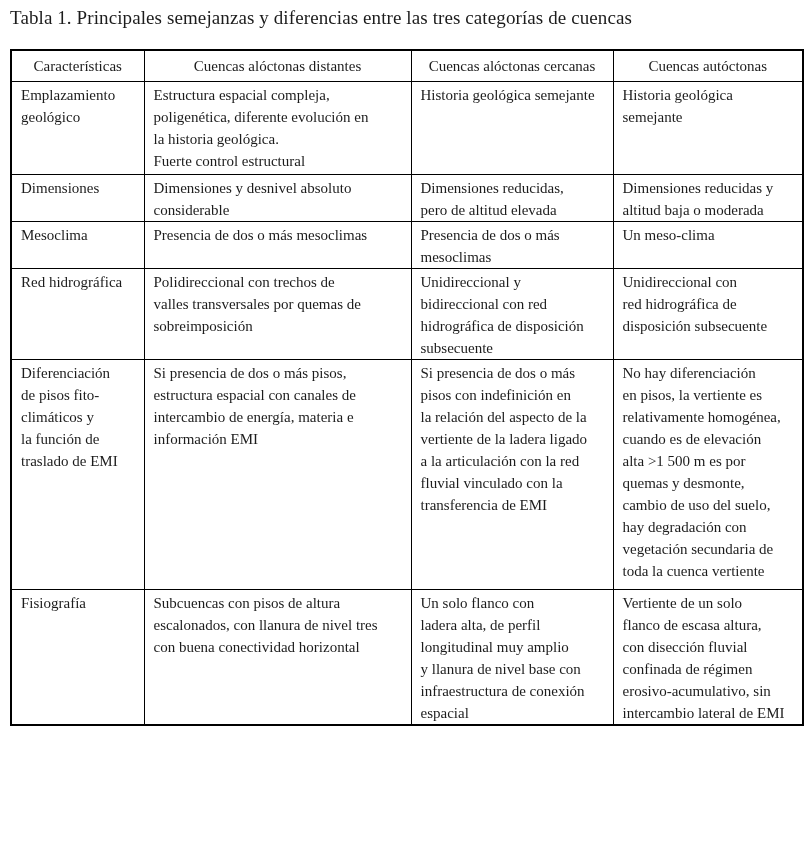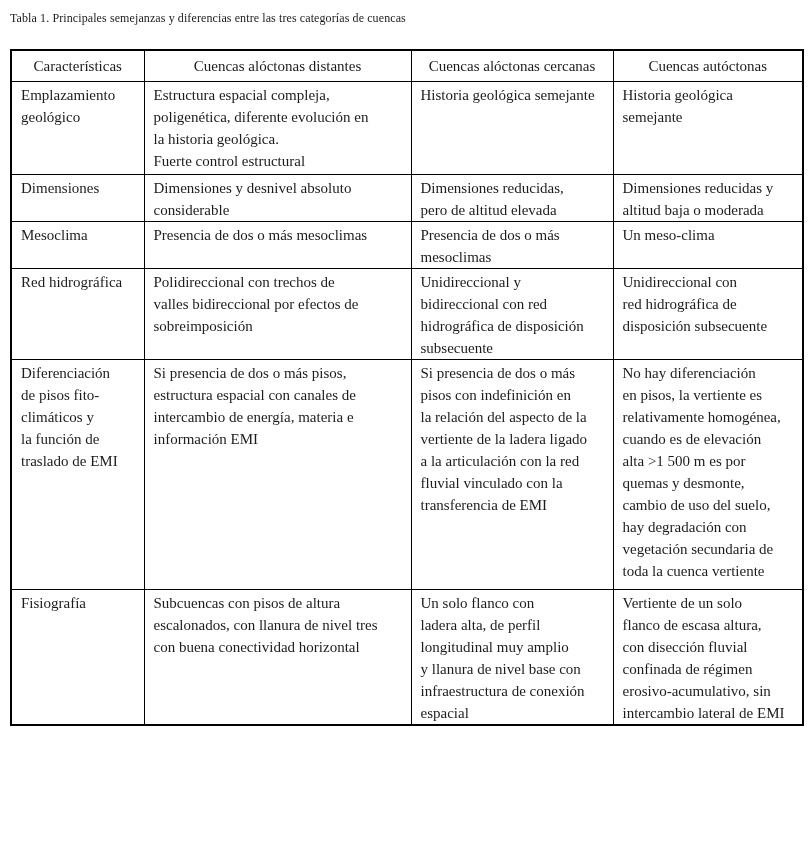--- a/index.html
+++ b/index.html
@@ -11,21 +11,21 @@
     width: 811px;
     height: 865px;
     overflow: hidden;
     font-family: "Liberation Serif", "DejaVu Serif", serif;
     color: #1c1c1c;
   }
   .page {
     padding: 8px 0 0 10px;
   }
   .caption {
-    font-size: 12px;
+    font-size: 19px;
     line-height: 20px;
     margin-bottom: 21px;
     letter-spacing: 0.1px;
   }
   table.cmp {
     border-collapse: collapse;
     table-layout: fixed;
     width: 792px;
     border: 2px solid #000;
   }
@@ -107,21 +107,21 @@
       <tr class="r2">
         <td>Mesoclima</td>
         <td>Presencia de dos o más mesoclimas</td>
         <td>Presencia de dos o más
 mesoclimas</td>
         <td>Un meso-clima</td>
       </tr>
       <tr class="r4">
         <td>Red hidrográfica</td>
         <td>Polidireccional con trechos de
-valles bidireccional por efectos de
+valles transversales por quemas de
 sobreimposición</td>
         <td>Unidireccional y
 bidireccional con red
 hidrográfica de disposición
 subsecuente</td>
         <td>Unidireccional con
 red hidrográfica de
 disposición subsecuente</td>
       </tr>
       <tr class="r5">

